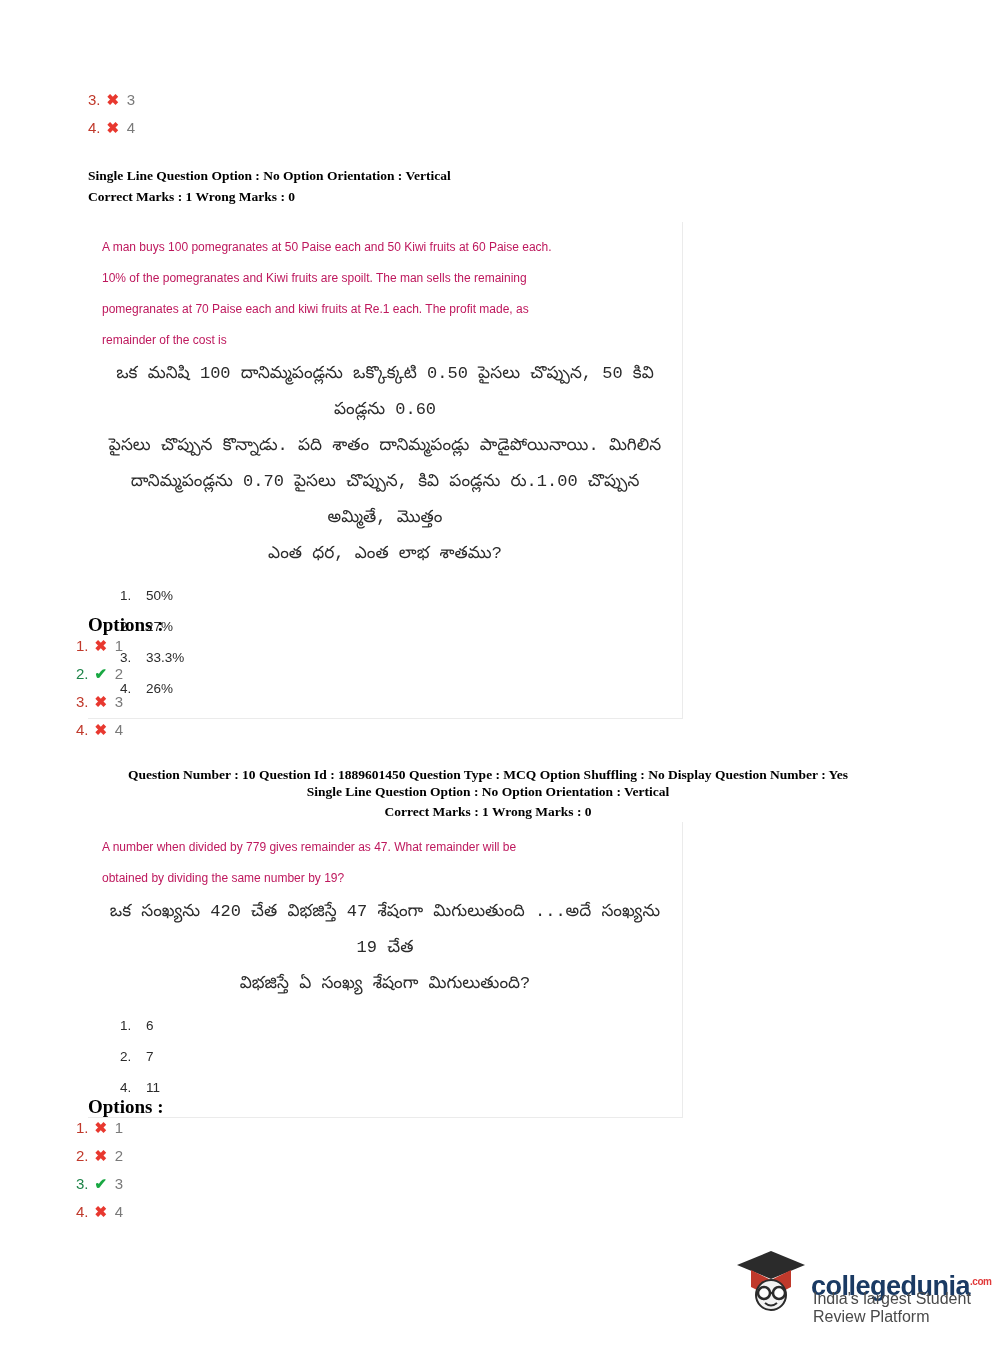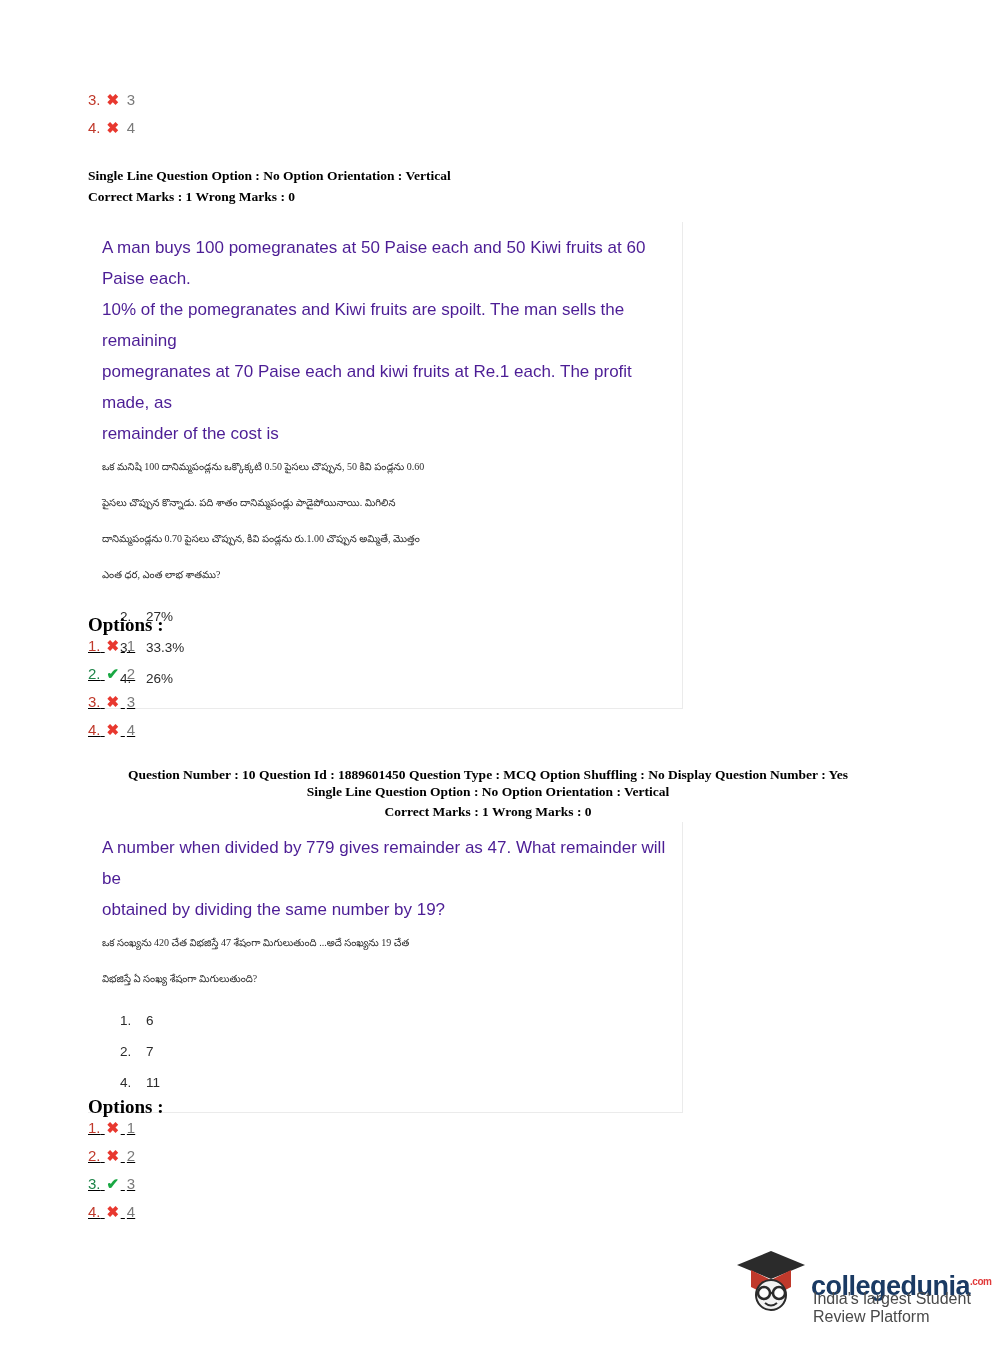--- a/index.html
+++ b/index.html
@@ -69,29 +69,30 @@
     left: 88px;
     width: 595px;
     background: #fff;
     border-right: 1px solid #ebebeb;
     border-bottom: 1px solid #ebebeb;
     box-sizing: border-box;
     padding: 10px 14px 14px 14px;
   }
   .qtext-en {
     font-family: "Liberation Sans", sans-serif;
+    font-size: 12px;
+    line-height: 31px;
+    color: #be185d;
+  }
+  .qtext-te {
+    font-family: Liberation Mono, monospace;
     font-size: 17px;
-    line-height: 31px;
-    color: #4c1d95;
-  }
-  .qtext-te {
-    font-family: Liberation Serif, serif;
-    font-size: 10px;
     line-height: 36px;
     color: #2b2b2b;
+    text-align: center;
   }
   .choices {
     margin-top: 8px;
     padding-left: 18px;
   }
   .choice {
     font-family: "Liberation Sans", sans-serif;
     font-size: 13.5px;
     line-height: 31px;
     color: #2b2b2b;
@@ -105,22 +106,21 @@
   .options-label {
     position: absolute;
     left: 88px;
     font-family: "Liberation Serif", serif;
     font-weight: bold;
     font-size: 19px;
     color: #000;
   }
   .answers {
     position: absolute;
-    left: 88px;
-    text-decoration: underline;
+    left: 76px;
   }
 
   
   .logo {
     position: absolute;
     left: 735px;
     top: 1243px;
     width: 250px;
     height: 90px;
   }
@@ -184,20 +184,23 @@
       <div>pomegranates at 70 Paise each and kiwi fruits at Re.1 each. The profit made, as</div>
       <div>remainder of the cost is</div>
     </div>
     <div class="qtext-te">
       <div>ఒక మనిషి 100 దానిమ్మపండ్లను ఒక్కొక్కటి 0.50 పైసలు చొప్పున, 50 కివి పండ్లను 0.60</div>
       <div>పైసలు   చొప్పున   కొన్నాడు. పది శాతం దానిమ్మపండ్లు పాడైపోయినాయి.   మిగిలిన</div>
       <div>దానిమ్మపండ్లను 0.70 పైసలు చొప్పున, కివి పండ్లను రు.1.00 చొప్పున అమ్మితే, మొత్తం</div>
       <div>ఎంత ధర, ఎంత లాభ శాతము?</div>
     </div>
     <div class="choices">
+      <div class="choice">
+        <span class="cnum">1.</span><span>50%</span>
+      </div>
       <div class="choice">
         <span class="cnum">2.</span><span>27%</span>
       </div>
       <div class="choice">
         <span class="cnum">3.</span><span>33.3%</span>
       </div>
       <div class="choice">
         <span class="cnum">4.</span><span>26%</span>
       </div>
     </div>

